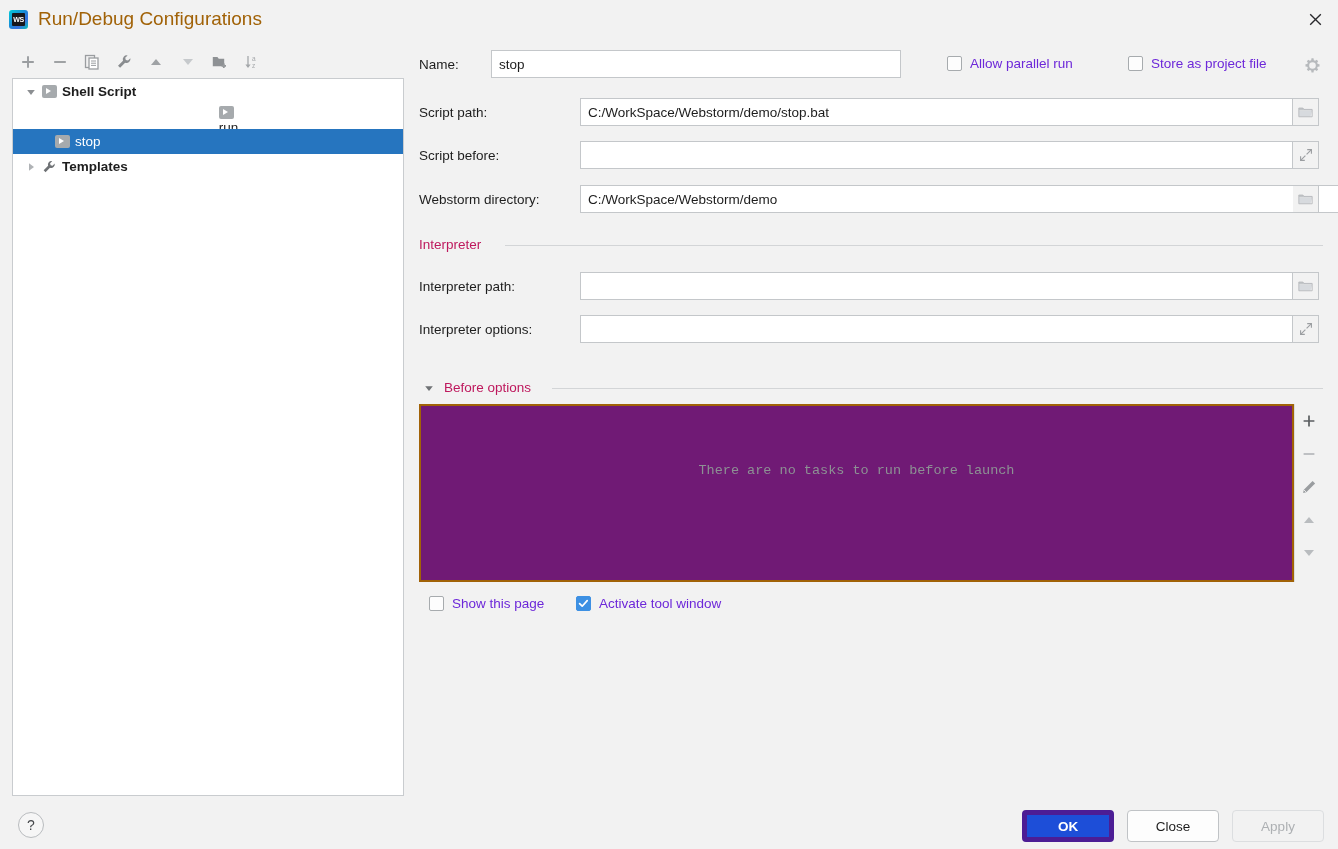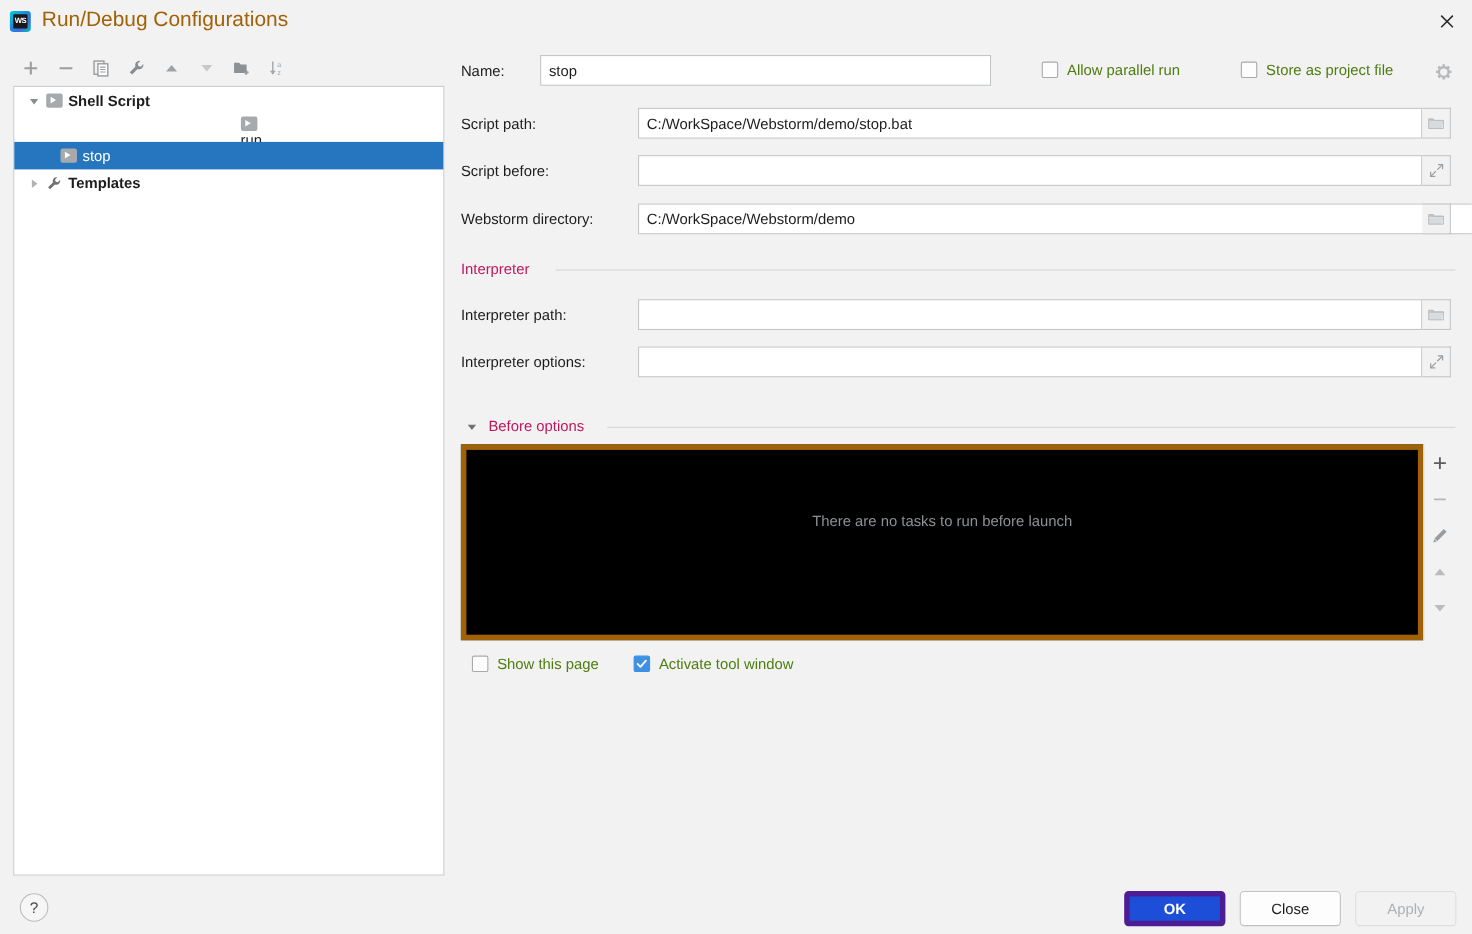--- a/index.html
+++ b/index.html
@@ -166,21 +166,21 @@
     border-radius: 2px;
     margin-right: 8px;
     flex: 0 0 15px;
     display: flex; align-items: center; justify-content: center;
   }
   .cbox.checked {
     background: #3d90e3;
     border-color: #3d90e3;
   }
   .cbox.checked svg { display: block; }
-  .cb-label { font-size: 13.5px; color: #4d7c0f; }
+  .cb-label { font-size: 13.5px; color: #6d28d9; }
 
   .gear {
     position: absolute;
     width: 20px; height: 20px;
     display: flex; align-items: center; justify-content: center;
     cursor: default;
   }
 
   
   .group-title {
@@ -201,22 +201,23 @@
 
   
   .bl-arrow {
     position: absolute;
     width: 14px; height: 14px;
     display: flex; align-items: center; justify-content: center;
     cursor: default;
   }
   .bl-panel {
     position: absolute;
-    background: #000000;
-    border: 5px solid #a16207;
+    background: #701a75;
+    border: 2px solid #a16207;
+    font-family: Liberation Mono, monospace;
   }
   .bl-empty {
     position: absolute;
     width: 100%;
     text-align: center;
     font-size: 13.5px;
     color: #8d9194;
   }
   .bl-toolbar {
     position: absolute;

